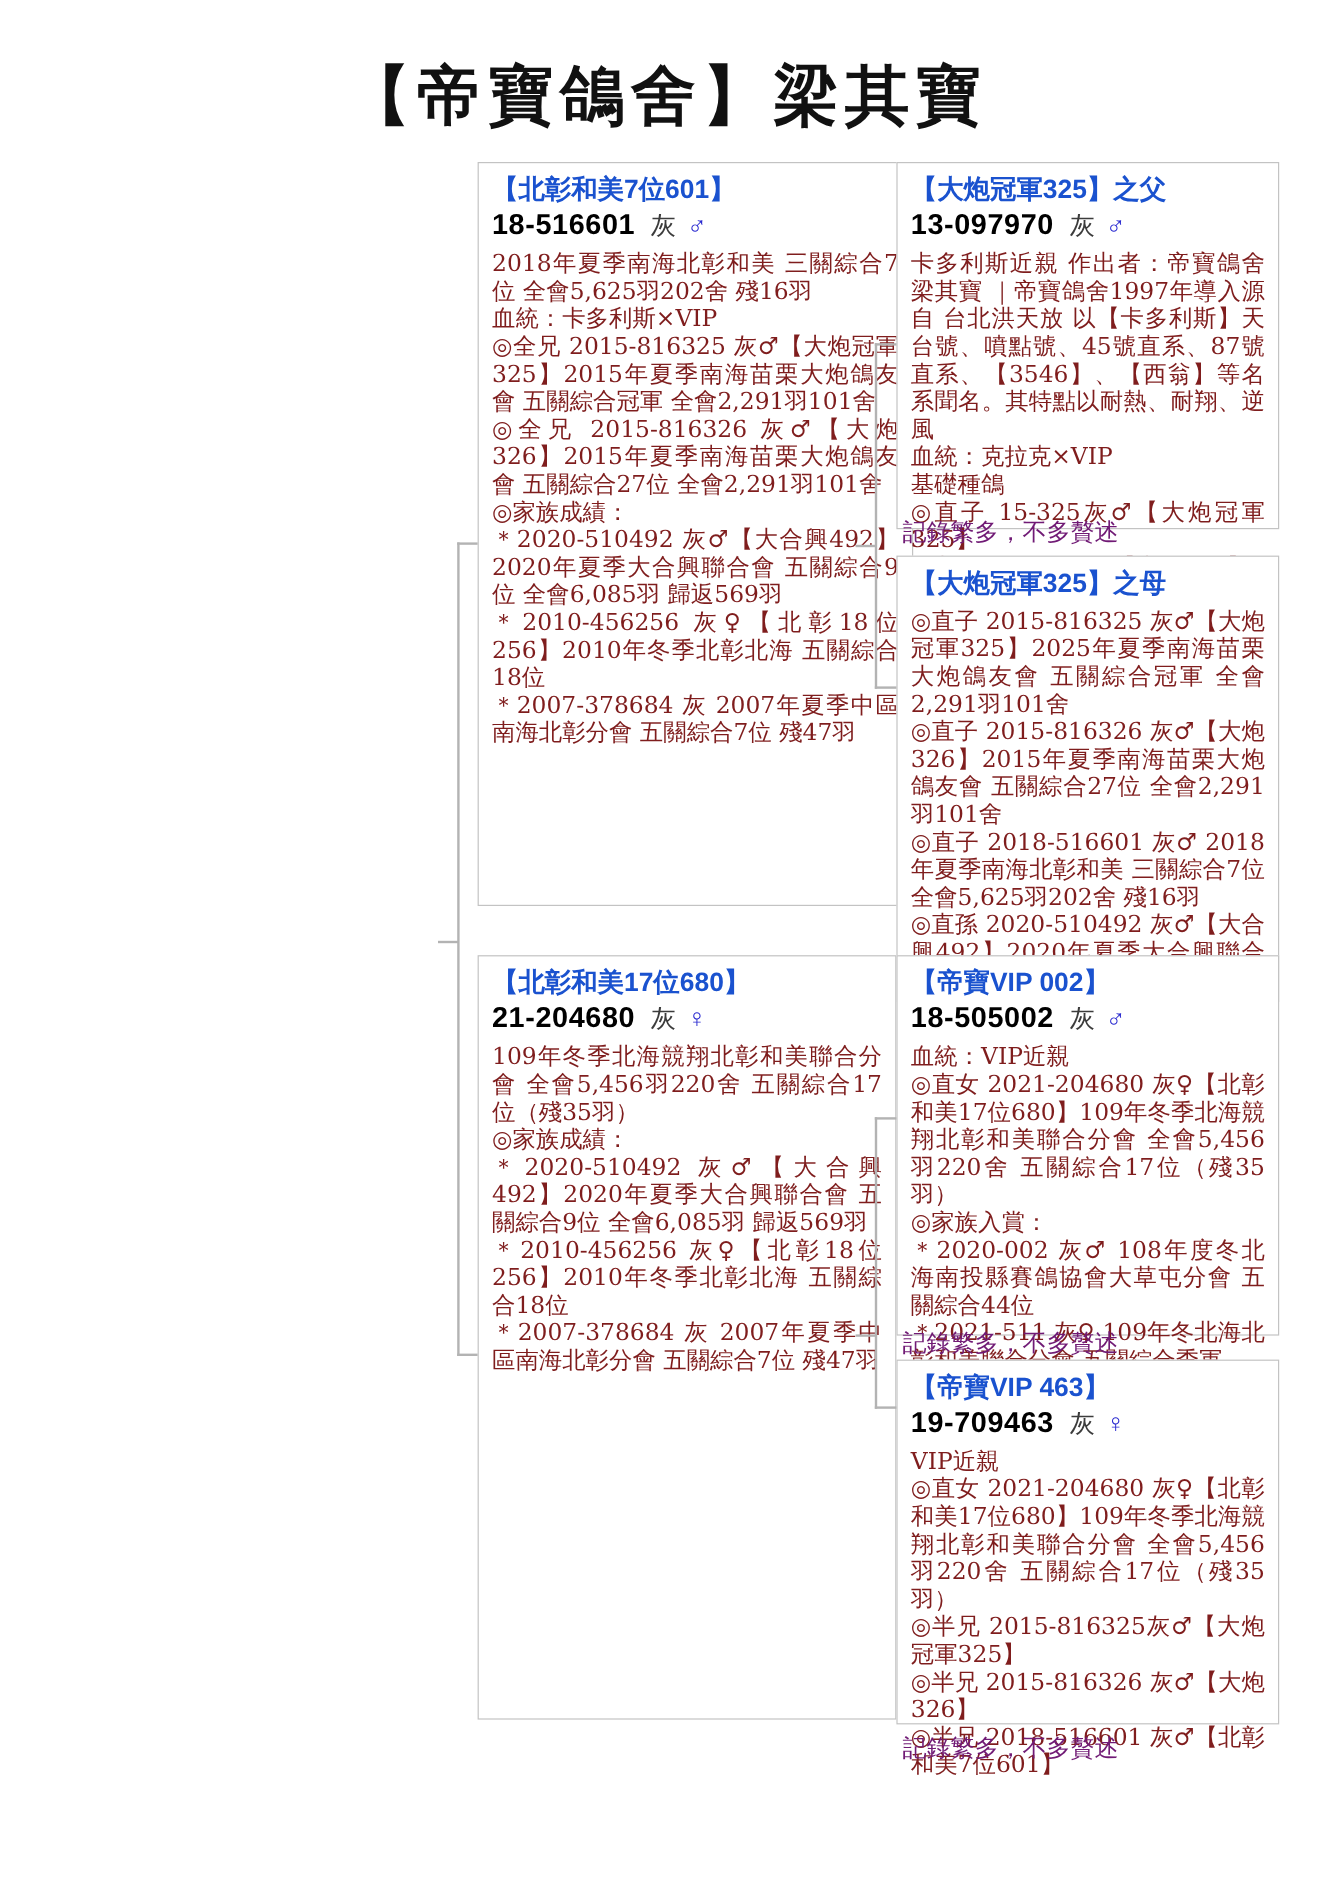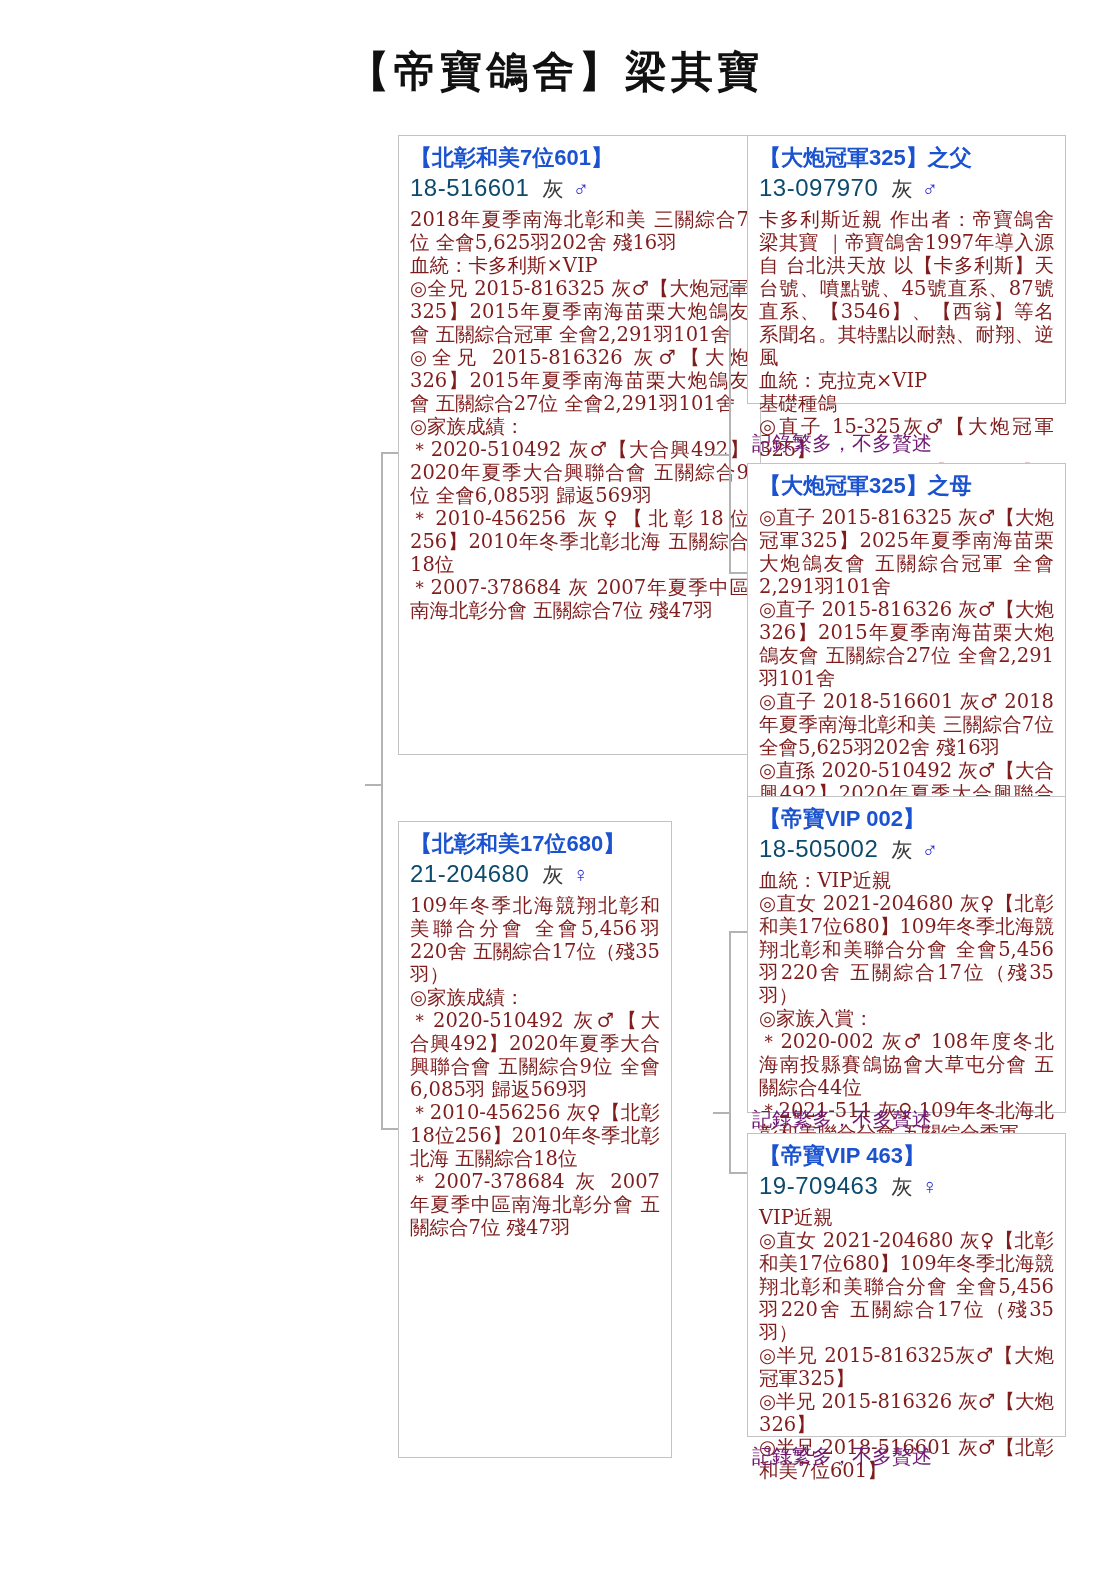--- a/index.html
+++ b/index.html
@@ -1,27 +1,27 @@
 <!DOCTYPE html>
 <html><head>
 <meta charset="utf-8">
 <style>
   html,body{margin:0;padding:0;background:#ffffff;}
   #page{position:relative;width:1111px;height:1571px;background:#fff;overflow:hidden;
         font-family:"DejaVu Serif","Liberation Serif",serif;}
   .main-title{position:absolute;top:44px;left:0;width:100%;text-align:center;
        font-family:"Liberation Sans","DejaVu Sans",sans-serif;
-       font-size:42px;font-weight:bold;color:#111;letter-spacing:0.10em;}
+       font-size:54px;font-weight:bold;color:#111;letter-spacing:0.10em;}
   .pbox{position:absolute;border:1.5px solid #c3c3c3;background:#fff;box-sizing:border-box;
         padding:8px 11px 6px 11px;}
   .ptitle{font-family:"Liberation Sans","DejaVu Sans",sans-serif;
         font-size:22px;font-weight:bold;color:#1a52cf;line-height:1.25;}
   .pring{margin-top:2px;line-height:1.2;white-space:nowrap;}
   .ring{font-family:"Liberation Sans","DejaVu Sans",sans-serif;
-        font-size:24px;font-weight:normal;color:#0c4a6e;letter-spacing:0.5px;margin-top:47px;}
+        font-size:24px;font-weight:bold;color:#000000;letter-spacing:0.5px;margin-top:47px;}
   .pcolor{font-size:21px;color:#3c3c3c;margin-left:8px;}
   .sex{font-family:"Liberation Sans","DejaVu Sans",sans-serif;
         font-size:22px;font-weight:bold;color:#2a2ad0;margin-left:4px;}
   .pbody{margin-top:6px;font-size:19.5px;line-height:23px;color:#7f1d1d;
         white-space:pre-line;text-align:justify;}
   .note{position:absolute;font-size:20px;color:#701a75;line-height:1.2;
         font-family:"DejaVu Serif","Liberation Serif",serif;}
   .hline,.vline{position:absolute;background:#b3b3b3;}
   .hline{height:2px;}
   .vline{width:2px;}
@@ -44,35 +44,35 @@
     <div class="pbody">2018年夏季南海北彰和美 三關綜合7位 全會5,625羽202舍 殘16羽
 血統：卡多利斯×VIP
 ◎全兄 2015-816325 灰♂【大炮冠軍325】2015年夏季南海苗栗大炮鴿友會 五關綜合冠軍 全會2,291羽101舍
 ◎全兄 2015-816326 灰♂【大炮326】2015年夏季南海苗栗大炮鴿友會 五關綜合27位 全會2,291羽101舍
 ◎家族成績：
 ＊2020-510492 灰♂【大合興492】2020年夏季大合興聯合會 五關綜合9位 全會6,085羽 歸返569羽
 ＊2010-456256 灰♀【北彰18位256】2010年冬季北彰北海 五關綜合18位
 ＊2007-378684 灰 2007年夏季中區南海北彰分會 五關綜合7位 殘47羽</div>
   </div>
 
-  <div class="pbox" style="left:398px;top:821px;width:274px;height:637px;">
+  <div class="pbox" style="left:398px;top:796px;width:349px;height:637px;">
     <div class="ptitle">【北彰和美17位680】</div>
     <div class="pring">
       <span class="ring">21-204680</span>
       <span class="pcolor">灰</span>
       <span class="sex">♀</span>
     </div>
     <div class="pbody">109年冬季北海競翔北彰和美聯合分會 全會5,456羽220舍 五關綜合17位（殘35羽）
 ◎家族成績：
 ＊2020-510492 灰♂【大合興492】2020年夏季大合興聯合會 五關綜合9位 全會6,085羽 歸返569羽
 ＊2010-456256 灰♀【北彰18位256】2010年冬季北彰北海 五關綜合18位
 ＊2007-378684 灰 2007年夏季中區南海北彰分會 五關綜合7位 殘47羽</div>
   </div>
 
-  <div class="pbox" style="left:747px;top:135px;width:319px;height:269px;">
+  <div class="pbox" style="left:747px;top:135px;width:319px;height:306px;">
     <div class="ptitle">【大炮冠軍325】之父</div>
     <div class="pring">
       <span class="ring">13-097970</span>
       <span class="pcolor">灰</span>
       <span class="sex">♂</span>
     </div>
     <div class="pbody">卡多利斯近親 作出者：帝寶鴿舍 梁其寶 ｜帝寶鴿舍1997年導入源自 台北洪天放 以【卡多利斯】天台號、噴點號、45號直系、87號直系、【3546】、【西翁】等名系聞名。其特點以耐熱、耐翔、逆風
 血統：克拉克×VIP
 基礎種鴿
 ◎直子 15-325灰♂【大炮冠軍325】

